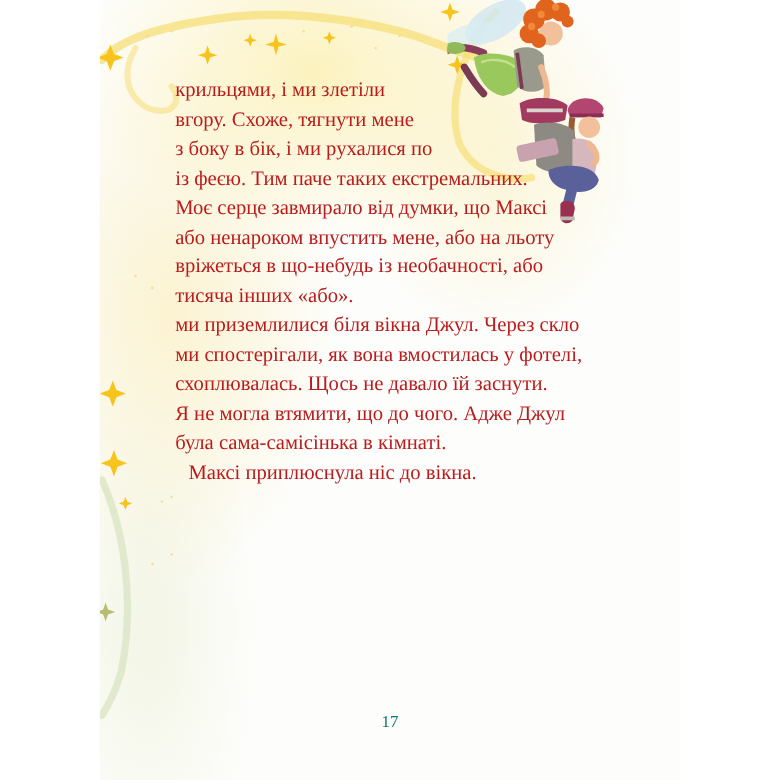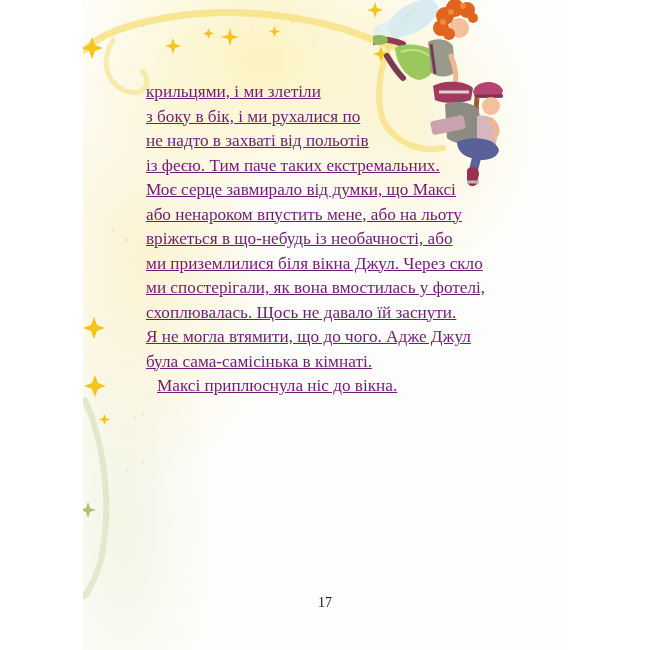--- a/index.html
+++ b/index.html
@@ -22,37 +22,36 @@
       background:
         radial-gradient(ellipse 280px 200px at 180px 60px, rgba(252,240,180,0.85), rgba(252,244,200,0) 70%),
         radial-gradient(ellipse 180px 300px at 60px 260px, rgba(250,238,190,0.7), rgba(250,240,200,0) 75%),
         radial-gradient(ellipse 160px 200px at 330px 130px, rgba(250,240,190,0.6), rgba(250,240,200,0) 75%),
         radial-gradient(ellipse 120px 300px at 40px 520px, rgba(236,240,214,0.6), rgba(240,244,220,0) 75%);
     }
     .decor { position: absolute; left: 0; top: 0; }
     .illustration { position: absolute; left: 290px; top: 0; }
     .text-block {
       position: absolute;
-      left: 63px; top: 80px;
+      left: 63px; top: 63px;
       width: 360px;
       font-size: 17.2px;
       line-height: 24.5px;
-      color: #701a75;
-      text-decoration: underline;
+      color: #b91c1c;
     }
     .text-block p { margin: 0; }
     .line { display: block; white-space: nowrap; }
     .indent { padding-left: 11px; }
     .page-number {
       position: absolute;
       left: 0; width: 484px;
       top: 595px;
       text-align: center;
       font-size: 14px;
-      color: #0f172a;
+      color: #0f766e;
     }
   </style>
 </head>
 <body>
 
 <div class="page">
   <div class="glow"></div>
 
   <svg class="decor" width="484" height="650" viewBox="0 0 484 650">
 
@@ -143,26 +142,27 @@
     <path d="M84 142 C 96 136, 122 136, 126 150 C 124 160, 110 162, 98 158 C 90 156, 84 150, 84 142 Z" fill="#59609a"></path>
     <path d="M104 156 L 100 172" stroke="#59609a" stroke-width="9" stroke-linecap="round"></path>
 
     <path d="M94 170 C 96 166, 106 166, 106 174 L 104 184 C 100 188, 94 186, 94 180 Z" fill="#9a3050"></path>
     <path d="M94 182 L 106 182" stroke="#bdb8b2" stroke-width="3"></path>
   </svg>
 
   <div class="text-block">
     <p>
       <span class="line">крильцями, і ми злетіли</span>
+      <span class="line">вгору. Схоже, тягнути мене</span>
       <span class="line">з боку в бік, і ми рухалися по</span>
-      <span class="line">не надто в захваті від польотів</span>
       <span class="line">із феєю. Тим паче таких екстремальних.</span>
       <span class="line">Моє серце завмирало від думки, що Максі</span>
       <span class="line">або ненароком впустить мене, або на льоту</span>
       <span class="line">вріжеться в що-небудь із необачності, або</span>
+      <span class="line">тисяча інших «або».</span>
     </p>
     <p>
       <span class="line">ми приземлилися біля вікна Джул. Через скло</span>
       <span class="line">ми спостерігали, як вона вмостилась у фотелі,</span>
       <span class="line">схоплювалась. Щось не давало їй заснути.</span>
       <span class="line">Я не могла втямити, що до чого. Адже Джул</span>
       <span class="line">була сама-самісінька в кімнаті.</span>
     </p>
     <p>
       <span class="line indent">Максі приплюснула ніс до вікна.</span>

